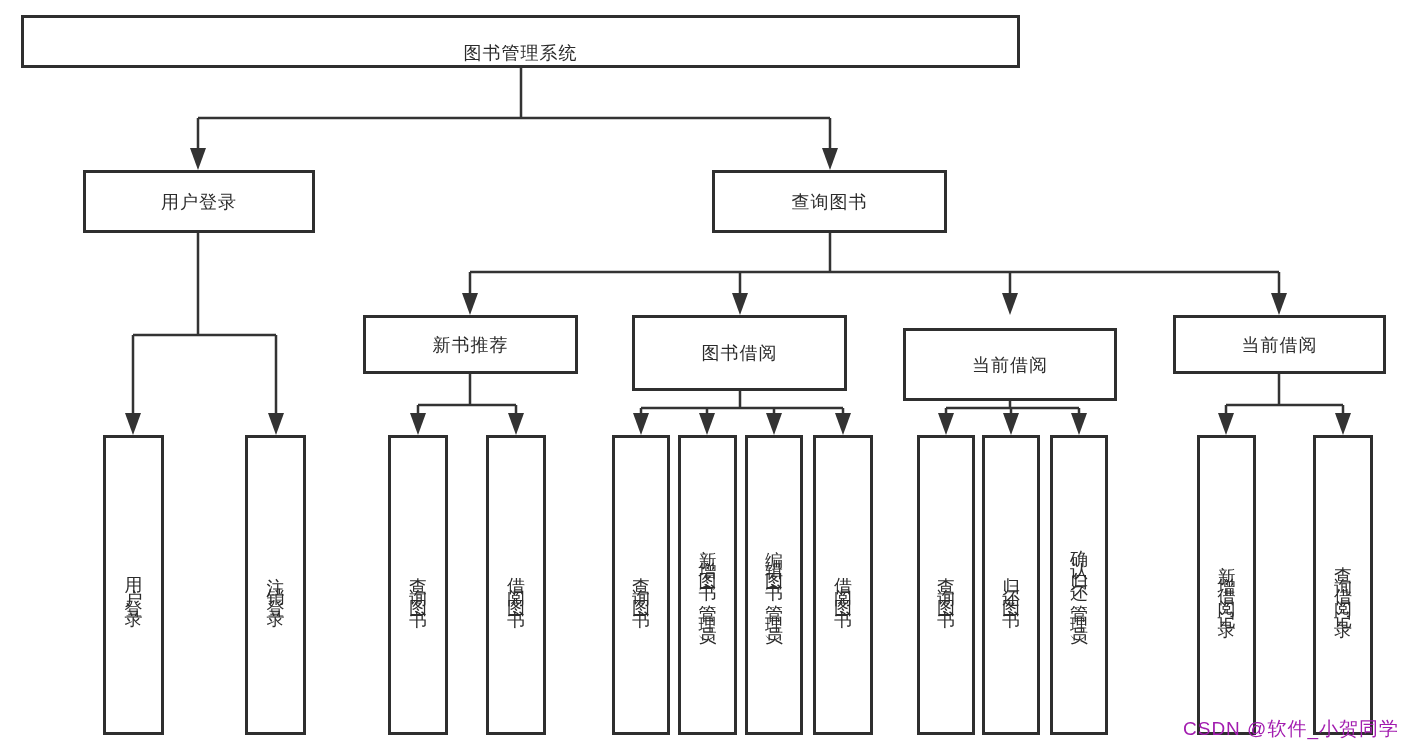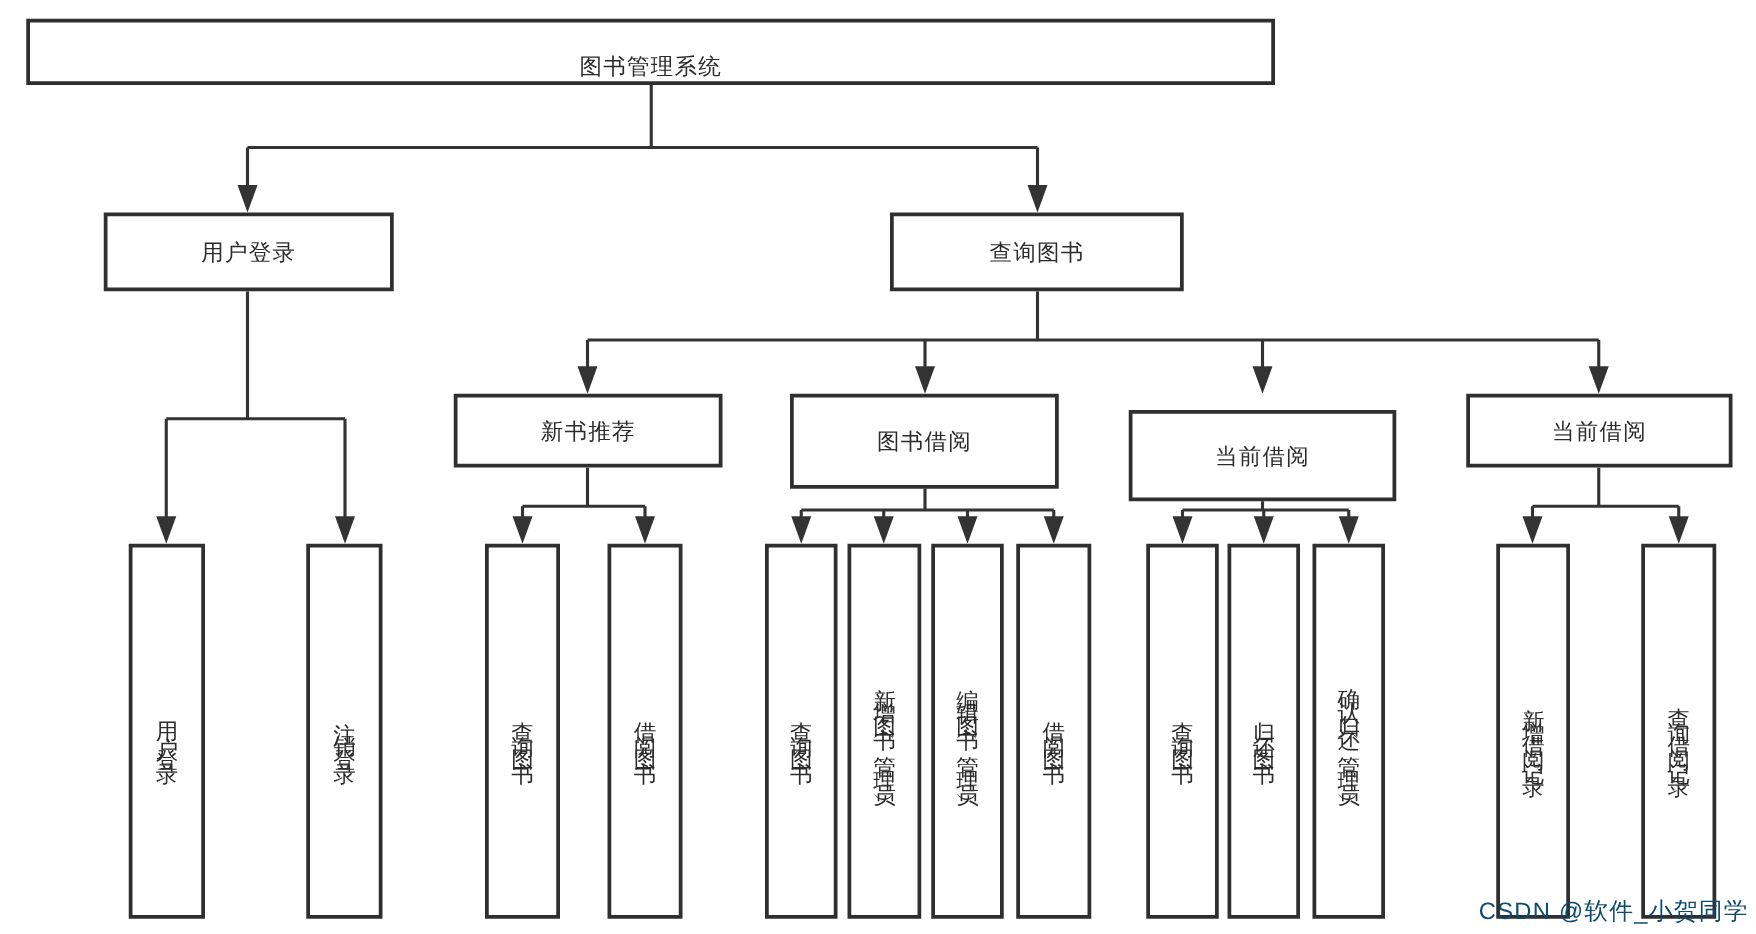--- a/index.html
+++ b/index.html
@@ -43,21 +43,21 @@
     text-orientation: mixed;
     letter-spacing: 11px;
     line-height: 1;
     white-space: nowrap;
   }
   #watermark {
     position: absolute;
     left: 1183px;
     top: 716px;
     font-size: 19px;
-    color: #0c4a6e;
+    color: #a21caf;
     letter-spacing: 1px;
     z-index: 5;
     white-space: nowrap;
   }
 </style>
 </head>
 <body>
 
 <div id="stage">
 

